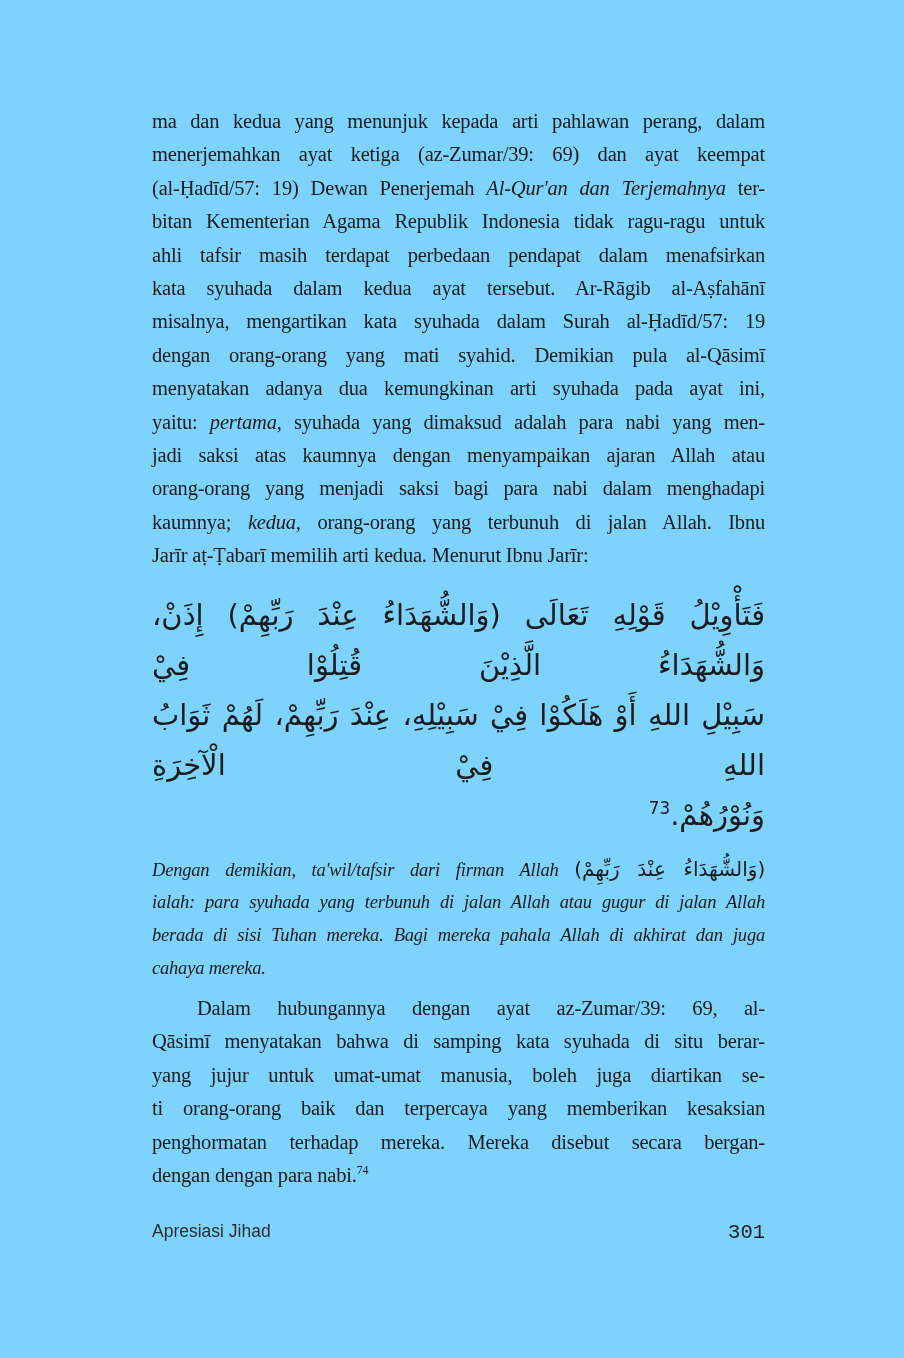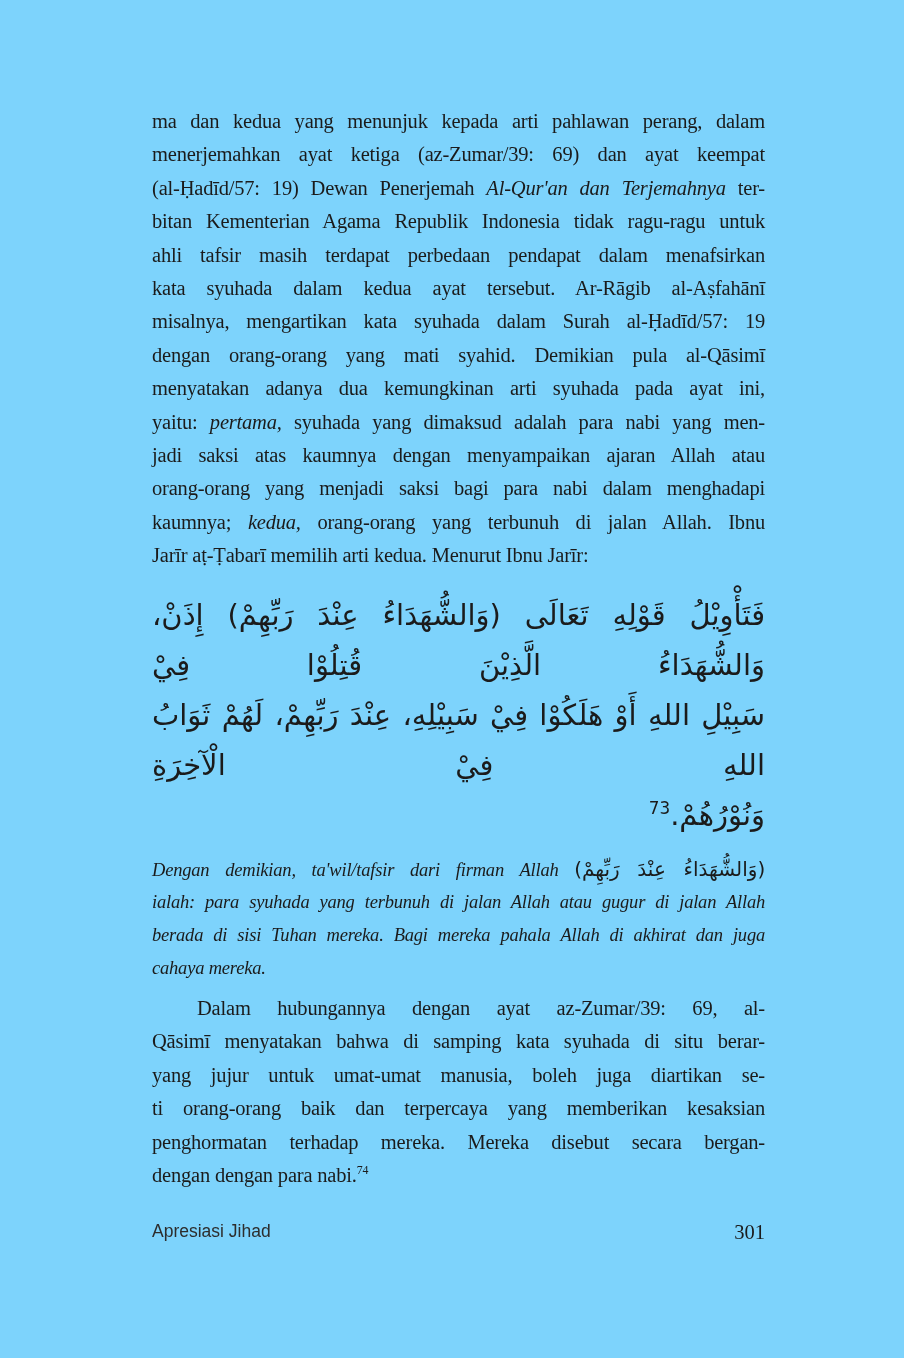--- a/index.html
+++ b/index.html
@@ -77,21 +77,21 @@
     display: flex;
     justify-content: space-between;
     align-items: flex-start;
   }
   .running-title {
     font-family: "Liberation Sans", "DejaVu Sans", sans-serif;
     font-size: 17.5px;
     color: #2d2d2d;
   }
   .page-number {
-    font-family: Liberation Serif, serif;
+    font-family: Liberation Mono, monospace;
     font-size: 20.5px;
     color: #1b1b1b;
   }
 </style>
 </head>
 <body>
 
 <div class="page">
   <main class="text-block">
     <section class="para body-para p1">

